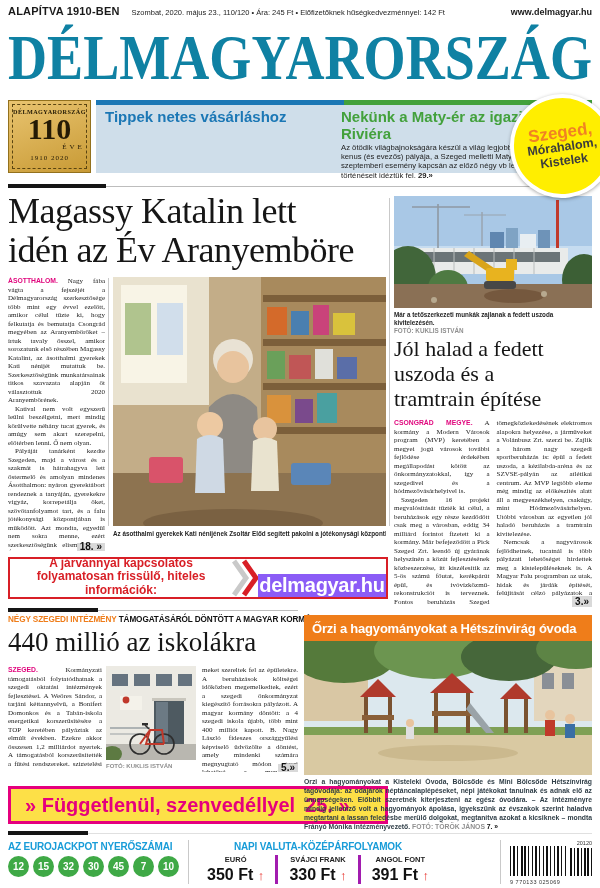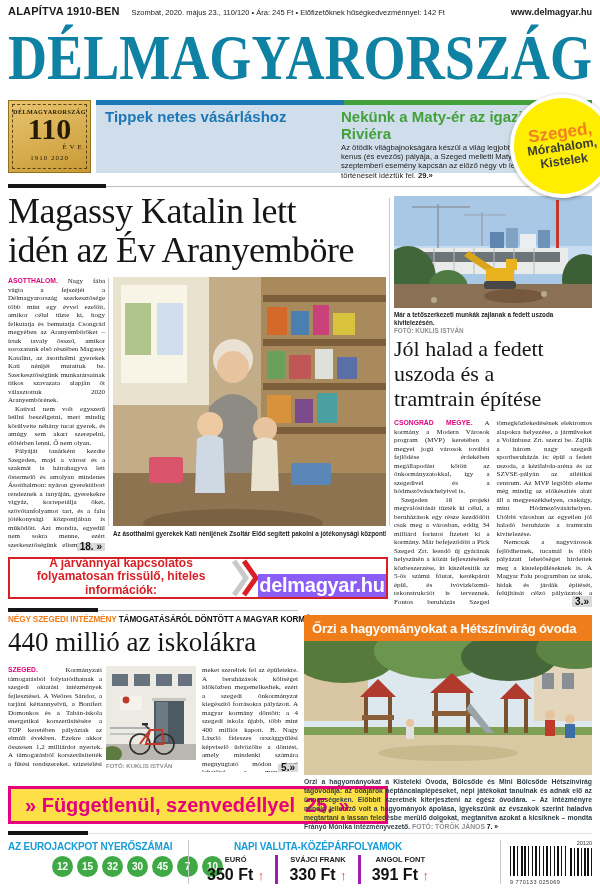--- a/index.html
+++ b/index.html
@@ -109,21 +109,21 @@
   .ovoda-photo{position:absolute;top:641px;left:304px;width:288px;height:134px;overflow:hidden;background:#d7e3ea;}
   .ovoda-cap{position:absolute;top:778px;left:304px;width:288px;height:54px;overflow:hidden;
              font-size:6.8px;line-height:8.9px;font-weight:bold;color:#2f3e47;text-align:justify;}
   .ovoda-cap .credit{color:#8f8f8f;}
   .ovoda-cap .pref{color:#111;}
 
   
   .lotto-title,.curr-title{position:absolute;top:841px;font-size:10px;font-weight:bold;color:#189cd8;letter-spacing:-.2px;}
   .lotto-title{left:8px;}
   .curr-title{left:196px;width:244px;text-align:center;}
-  .lotto-balls{position:absolute;top:856px;left:8px;display:flex;gap:4px;margin-left:44px;}
+  .lotto-balls{position:absolute;top:856px;left:8px;display:flex;gap:4px;}
   .ball{width:21px;height:21px;border-radius:50%;background:#3fa946;color:#fff;font-weight:bold;
         font-size:10px;display:flex;align-items:center;justify-content:center;}
   .curr-cols{position:absolute;top:855px;left:196px;width:244px;display:flex;}
   .curr{flex:1;text-align:center;}
   .curr + .curr{border-left:3px solid #a21caf;}
   .curr .lbl{font-size:7.5px;font-weight:bold;color:#222;}
   .curr .val{font-size:16px;font-weight:bold;color:#111;margin-top:2px;}
   .curr .arrow{color:#e8302a;font-size:13px;font-weight:bold;}
   .barcode{position:absolute;top:838px;left:508px;width:86px;height:47px;background:#fff;}
   .barcode .bars{position:absolute;top:8px;left:2px;width:56px;height:30px;

